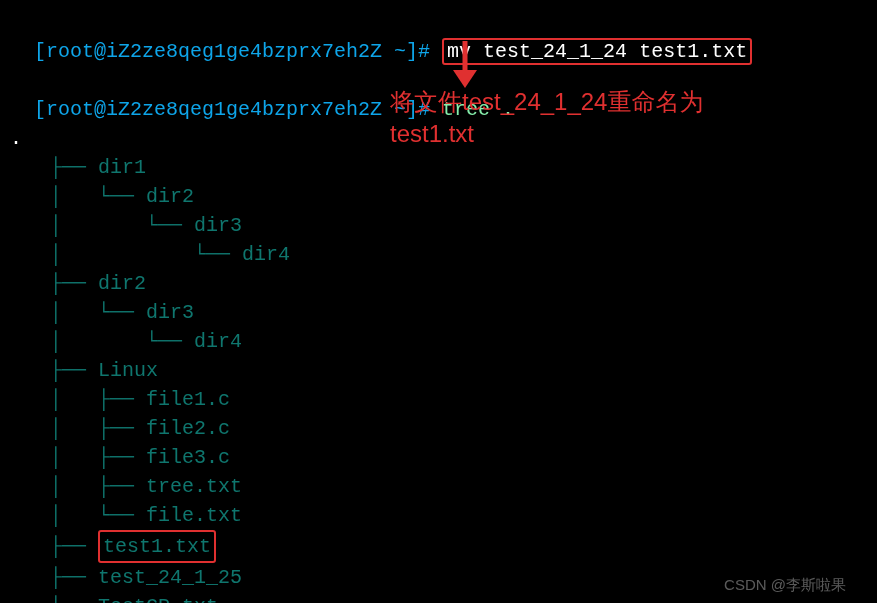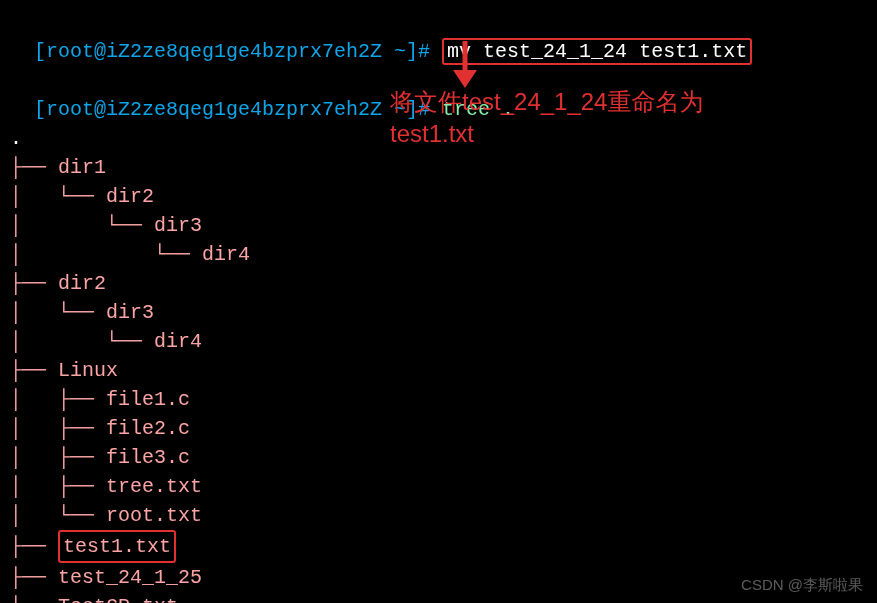--- a/index.html
+++ b/index.html
@@ -21,40 +21,40 @@
     border: 2px solid #e03030;
     padding: 0 3px;
     border-radius: 3px;
   }
   .boxed-file {
     border: 2px solid #e03030;
     padding: 0 3px;
     border-radius: 3px;
     display: inline-block;
   }
-  .tree-branch { color: #fca5a5; }
+  .tree-branch { color: #0f766e; margin-left: 40px; }
   .annotation {
     position: absolute;
     left: 390px;
     top: 86px;
     color: #e03030;
     font-size: 24px;
     font-family: "Microsoft YaHei", sans-serif;
     line-height: 1.35;
   }
   .arrow {
     position: absolute;
     left: 440px;
     top: 38px;
     width: 50px;
     height: 50px;
   }
   .watermark {
     position: absolute;
-    right: 14px;
+    right: 31px;
     bottom: 8px;
     color: rgba(200,200,200,0.45);
     font-size: 15px;
     font-family: sans-serif;
   }
 </style>
 </head>
 <body>
 
 <div class="line">
@@ -72,21 +72,21 @@
 <div class="line tree-branch">│       └── dir3</div>
 <div class="line tree-branch">│           └── dir4</div>
 <div class="line tree-branch">├── dir2</div>
 <div class="line tree-branch">│   └── dir3</div>
 <div class="line tree-branch">│       └── dir4</div>
 <div class="line tree-branch">├── Linux</div>
 <div class="line tree-branch">│   ├── file1.c</div>
 <div class="line tree-branch">│   ├── file2.c</div>
 <div class="line tree-branch">│   ├── file3.c</div>
 <div class="line tree-branch">│   ├── tree.txt</div>
-<div class="line tree-branch">│   └── root.txt</div>
+<div class="line tree-branch">│   └── file.txt</div>
 
 <div class="line tree-branch"><span>├── </span><span class="boxed-file">test1.txt</span></div>
 
 <div class="line tree-branch">├── test_24_1_25</div>
 <div class="line tree-branch">├── TestCP.txt</div>
 
 <svg class="arrow" viewBox="0 0 50 50">
   <line x1="25" y1="3" x2="25" y2="38" stroke="#e03030" stroke-width="5"></line>
   <polygon points="25,50 13,32 37,32" fill="#e03030"></polygon>
 </svg>

